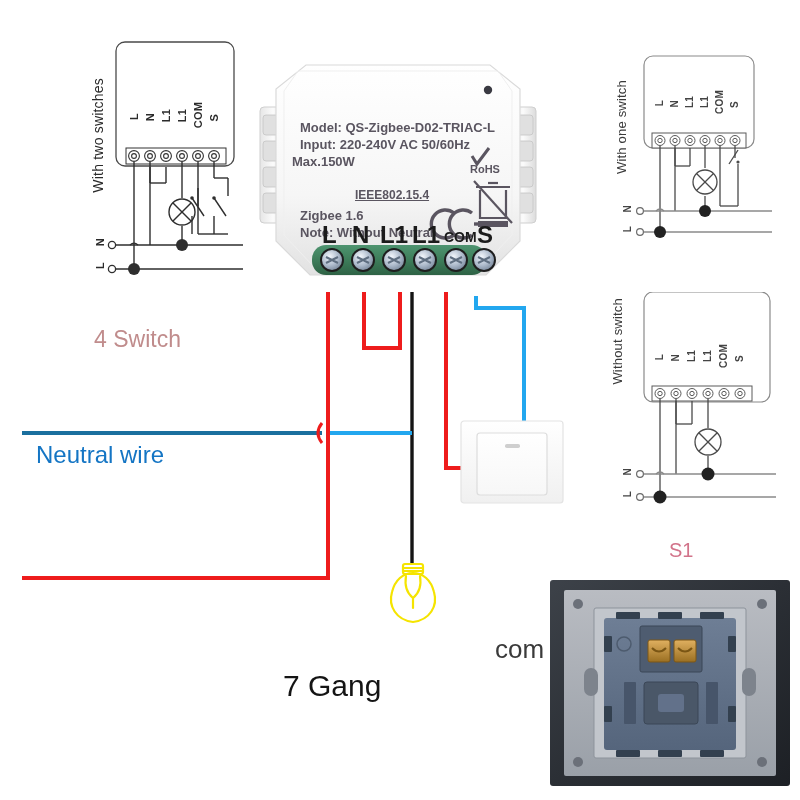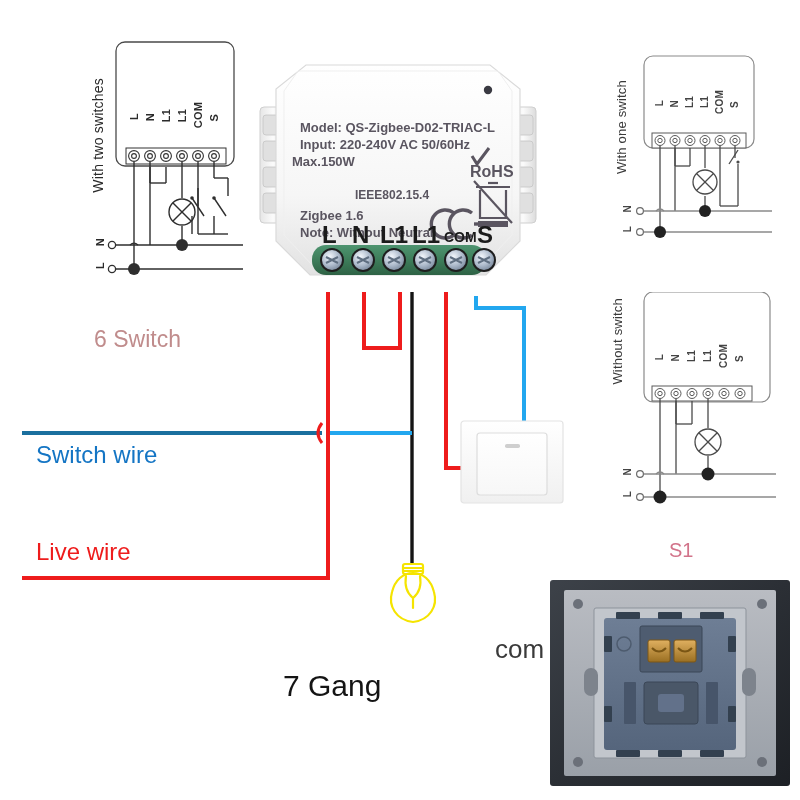--- a/index.html
+++ b/index.html
@@ -28,24 +28,24 @@
   .cap-s1{position:absolute;left:669px;top:539px;font-size:20px;color:#d2738a;}
 
   
   #module{position:absolute;left:258px;top:63px;width:280px;height:235px;}
   .mod-text{position:absolute;color:#5a5560;font-weight:bold;}
   .mod-title{left:53px;top:31px;font-size:15.5px;color:#4b4753;letter-spacing:-.2px;}
   .mod-l1{left:42px;top:57px;font-size:13px;}
   .mod-l2{left:42px;top:74px;font-size:13px;}
   .mod-l3{left:34px;top:91px;font-size:13px;}
   .mod-l4{left:42px;top:108px;font-size:13px;}
-  .mod-l5{left:97px;top:125px;font-size:12px;}
+  .mod-l5{left:97px;top:125px;font-size:12px;text-decoration:underline;}
   .mod-l6{left:42px;top:145px;font-size:13px;}
   .mod-l7{left:42px;top:162px;font-size:13px;}
-  .rohs{position:absolute;left:212px;top:100px;font-size:16px;color:#5a5560;font-weight:bold;}
+  .rohs{position:absolute;left:212px;top:100px;font-size:11px;color:#5a5560;font-weight:bold;}
   .termlab{position:absolute;color:#1b1b1b;font-weight:bold;}
 
   
   #wallswitch{position:absolute;left:460px;top:420px;width:104px;height:84px;}
 </style>
 </head>
 <body>
 
 <div id="root">
 
@@ -501,20 +501,19 @@
 
       <g fill="#47556a">
         <rect x="76" y="104" width="12" height="42" rx="1"></rect>
         <rect x="158" y="104" width="12" height="42" rx="1"></rect>
       </g>
 
       <circle cx="76" cy="66" r="7" fill="none" stroke="#4d5b6e" stroke-width="1.5"></circle>
     </svg>
   </div>
 
-  <div class="cap-2switch">6 Switch</div>
-  <div class="cap-neutral">Switch wire</div>
-  <div class="cap-live">Live wire</div>
+  <div class="cap-2switch">4 Switch</div>
+  <div class="cap-neutral">Neutral wire</div>
   <div class="cap-1gang">7 Gang</div>
   <div class="cap-com">com</div>
   <div class="cap-s1">S1</div>
 
 </div>
 
 </body></html>

